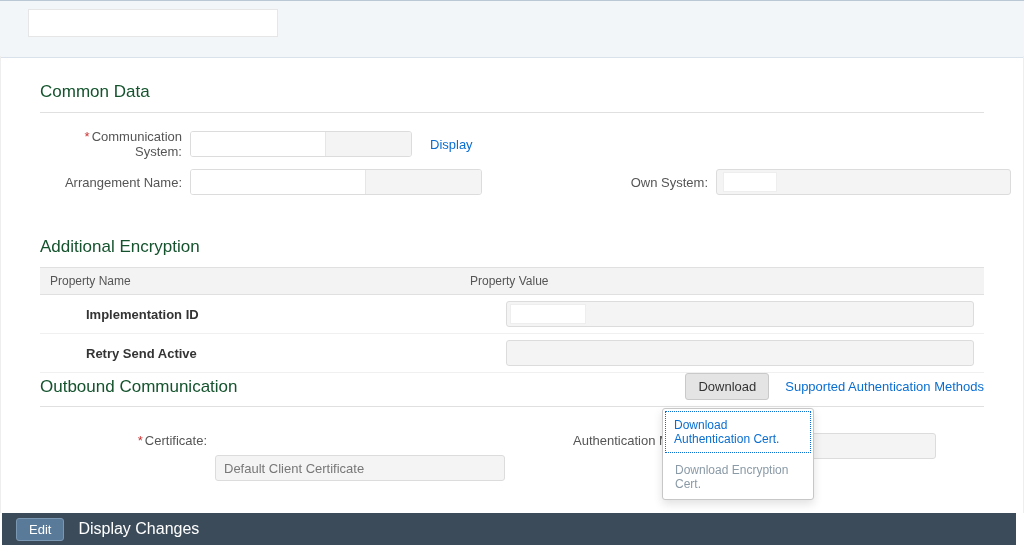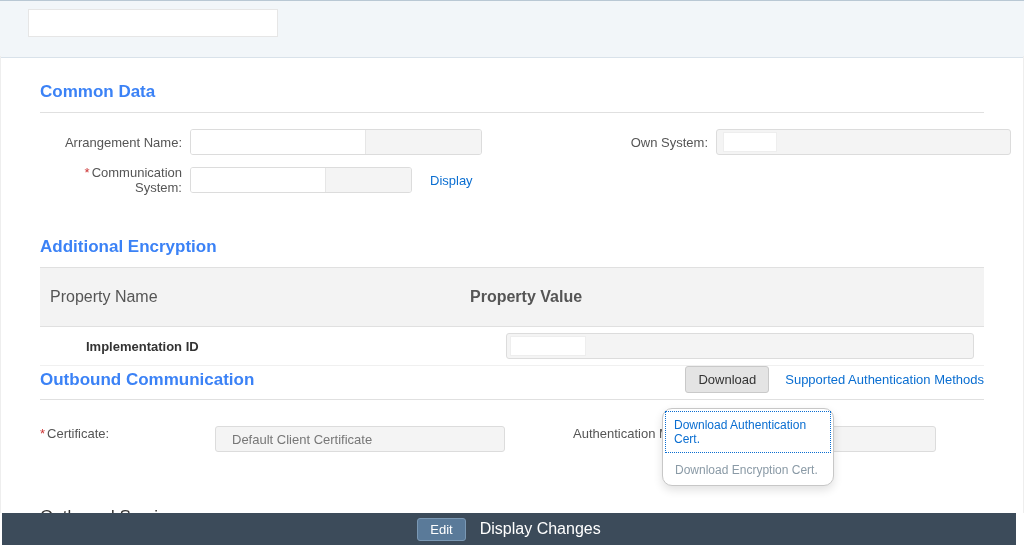--- a/index.html
+++ b/index.html
@@ -25,22 +25,22 @@
       border: 1px solid #e6e6e6;
       width: 250px;
       height: 28px;
       margin-left: 12px;
     }
     .content {
       padding: 24px 40px 0 40px;
     }
     .section-title {
       font-size: 17px;
-      color: #3b82f6;
-      font-weight: 700;
+      color: #14532d;
+      font-weight: 400;
       margin-bottom: 10px;
     }
     .rule {
       border: none;
       border-top: 1px solid #e0e0e0;
       margin-bottom: 16px;
     }
     .form-row {
       display: flex;
       gap: 34px;
@@ -86,26 +86,26 @@
       align-items: center;
     }
     .own-sys-inner { background: #fff; width: 54px; height: 20px; border: 1px solid #eee; }
 
     
     .prop-header {
       display: flex;
       background: #f3f3f3;
       border-top: 1px solid #e0e0e0;
       border-bottom: 1px solid #e0e0e0;
-      padding: 20px 10px;
+      padding: 6px 10px;
       color: #555;
-      font-size: 16px;
+      font-size: 12px;
     }
     .prop-col-name { width: 420px; }
-    .prop-col-value { flex: 1; font-weight: bold; }
+    .prop-col-value { flex: 1; }
     .prop-row {
       display: flex;
       padding: 6px 10px;
       align-items: center;
       border-bottom: 1px solid #f0f0f0;
     }
     .prop-row .prop-name { width: 420px; font-weight: 600; color: #333; margin-left: 36px; }
     .prop-row .prop-value-box {
       flex: 1;
       height: 26px;
@@ -136,34 +136,35 @@
       font-size: 13px;
     }
     .sup-auth {
       color: #0a6ed1;
       cursor: pointer;
       font-size: 13px;
     }
     .cert-row { display: flex; margin-top: 26px; }
     .cert-label {
       width: 175px;
-      text-align: left;
+      text-align: right;
       padding-right: 8px;
       color: #555;
     }
     .cert-input {
       width: 290px;
       height: 26px;
       background: #f4f4f4;
       border: 1px solid #dcdcdc;
       border-radius: 3px;
-      padding: 0 16px;
+      padding: 0 8px;
       display: flex;
       align-items: center;
       color: #777;
+      margin-top: 22px;
     }
     .auth-method-label {
       margin-left: 68px;
       color: #555;
     }
     .auth-method-input {
       width: 230px;
       height: 26px;
       background: #f4f4f4;
       border: 1px solid #dcdcdc;
@@ -171,23 +172,23 @@
       margin-left: 4px;
     }
 
     
     .dropdown {
       position: absolute;
       top: 408px;
       left: 662px;
       background: #fff;
       border: 1px solid #c7c7c7;
-      border-radius: 10px;
+      border-radius: 3px;
       box-shadow: 0 4px 10px rgba(0,0,0,0.12);
-      width: 172px;
+      width: 152px;
       z-index: 100;
     }
     .dropdown-item {
       padding: 8px 12px;
       font-size: 12px;
       color: #8a9aa6;
       cursor: default;
     }
     .dropdown-item.active {
       color: #0a6ed1;
@@ -207,21 +208,21 @@
     
     .footer {
       position: absolute;
       bottom: 0;
       left: 2px;
       right: 8px;
       height: 32px;
       background: #3c4b5a;
       display: flex;
       align-items: center;
-      justify-content: center;
+      justify-content: flex-start;
       padding: 0 14px;
       gap: 14px;
     }
     .edit-btn {
       background: #5a7a99;
       border: 1px solid #7a98b4;
       color: #fff;
       border-radius: 3px;
       padding: 3px 12px;
       cursor: pointer;
@@ -246,61 +247,65 @@
 <body>
 
 <div class="top-band">
   <div class="top-field"></div>
 </div>
 
 <div class="content">
 
   <div class="section-title">Common Data</div>
   <hr class="rule">
-
-  <div class="form-row">
-    <div class="form-group">
-      <span class="label">Arrangement Name:</span>
-      <span class="input-split">
-        <span class="left"></span>
-          <span class="right"></span>
-      </span>
-    </div>
-    <div class="form-group own-sys-group">
-      <span class="label" style="width:100px">Own System:</span>
-      <span class="own-sys-input">
-        <span class="own-sys-inner"></span>
-      </span>
-    </div>
-  </div>
 
   <div class="form-row">
     <div class="form-group">
       <span class="label"><span class="req">*</span><span>Communication System:</span></span>
       <span class="input-split small">
         <span class="left"></span>
           <span class="right"></span>
       </span>
       <span class="link">Display</span>
     </div>
   </div>
 
+  <div class="form-row">
+    <div class="form-group">
+      <span class="label">Arrangement Name:</span>
+      <span class="input-split">
+        <span class="left"></span>
+          <span class="right"></span>
+      </span>
+    </div>
+    <div class="form-group own-sys-group">
+      <span class="label" style="width:100px">Own System:</span>
+      <span class="own-sys-input">
+        <span class="own-sys-inner"></span>
+      </span>
+    </div>
+  </div>
+
   <div style="height:32px"></div>
 
   <div class="section-title">Additional Encryption</div>
 
   <div class="prop-header">
     <div class="prop-col-name">Property Name</div>
     <div class="prop-col-value">Property Value</div>
   </div>
   <div class="prop-row">
     <div class="prop-name">Implementation ID</div>
     <div class="prop-value-box">
       <div class="prop-value-inner"></div>
     </div>
+  </div>
+  <div class="prop-row">
+    <div class="prop-name">Retry Send Active</div>
+    <div class="prop-value-box"></div>
   </div>
 
   <div class="outbound-header">
     <div class="section-title" style="margin-bottom:0">Outbound Communication</div>
     <div class="outbound-actions">
       <button class="download-btn">Download</button>
       <span class="sup-auth">Supported Authentication Methods</span>
     </div>
   </div>
   <hr class="rule">

